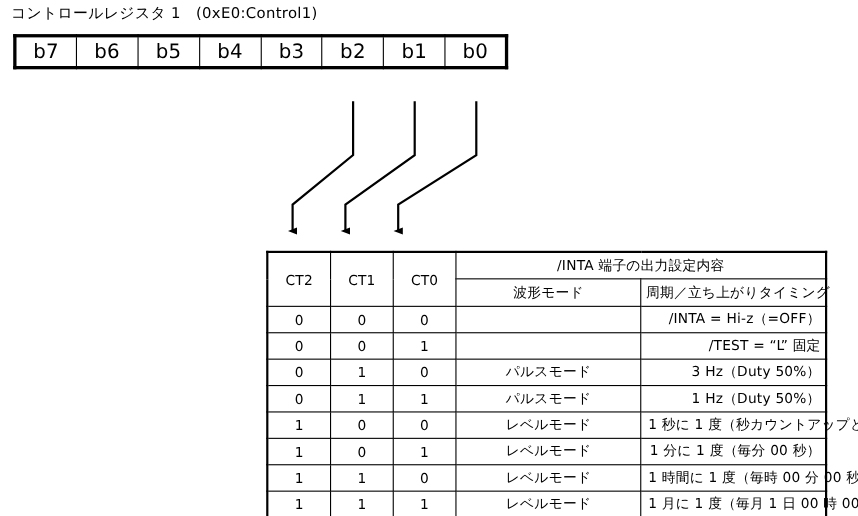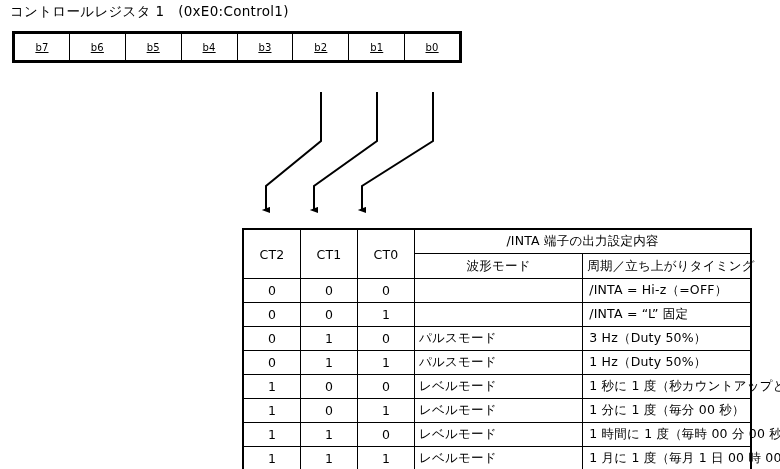--- a/index.html
+++ b/index.html
@@ -35,21 +35,21 @@
   .reg-table td{
     border:1px solid #000;
     text-align:center;
     vertical-align:middle;
     font-size:12.5px;
     height:26px;
     padding:0 1px;
     white-space:nowrap;
     letter-spacing:0.2px;
   }
-  .reg-table tr.bitrow td{font-size:10px;text-decoration:underline;}
+  .reg-table tr.bitrow td{font-size:18px;}
   .reg-table tr.namerow td{font-size:12.5px;}
 
   
   #arrows{
     position:absolute;
     left:0;top:0;
     width:780px;height:469px;
     pointer-events:none;
   }
 
@@ -89,24 +89,24 @@
     text-align:center;
     height:24px;
     margin-top:28px;
   }
   .map-table th.timing{
     text-align:right;
     height:24px;
   }
   .map-table td.wave{
     width:92px;
-    text-align:left;
+    text-align:center;
   }
   .map-table td.timing{
-    text-align:left;
+    text-align:right;
     padding-left:6px;
   }
 </style>
 </head>
 <body>
 
 <div id="stage">
 
   <div class="title">コントロールレジスタ 1　(0xE0:Control1)</div>
 
@@ -158,21 +158,21 @@
         <td class="ct">0</td>
         <td class="ct">0</td>
         <td class="wave"></td>
         <td class="timing">/INTA = Hi-z（=OFF）</td>
       </tr>
       <tr>
         <td class="ct">0</td>
         <td class="ct">0</td>
         <td class="ct">1</td>
         <td class="wave"></td>
-        <td class="timing">/INTA = “L” 固定</td>
+        <td class="timing">/TEST = “L” 固定</td>
       </tr>
       <tr>
         <td class="ct">0</td>
         <td class="ct">1</td>
         <td class="ct">0</td>
         <td class="wave">パルスモード</td>
         <td class="timing">3 Hz（Duty 50%）</td>
       </tr>
       <tr>
         <td class="ct">0</td>

